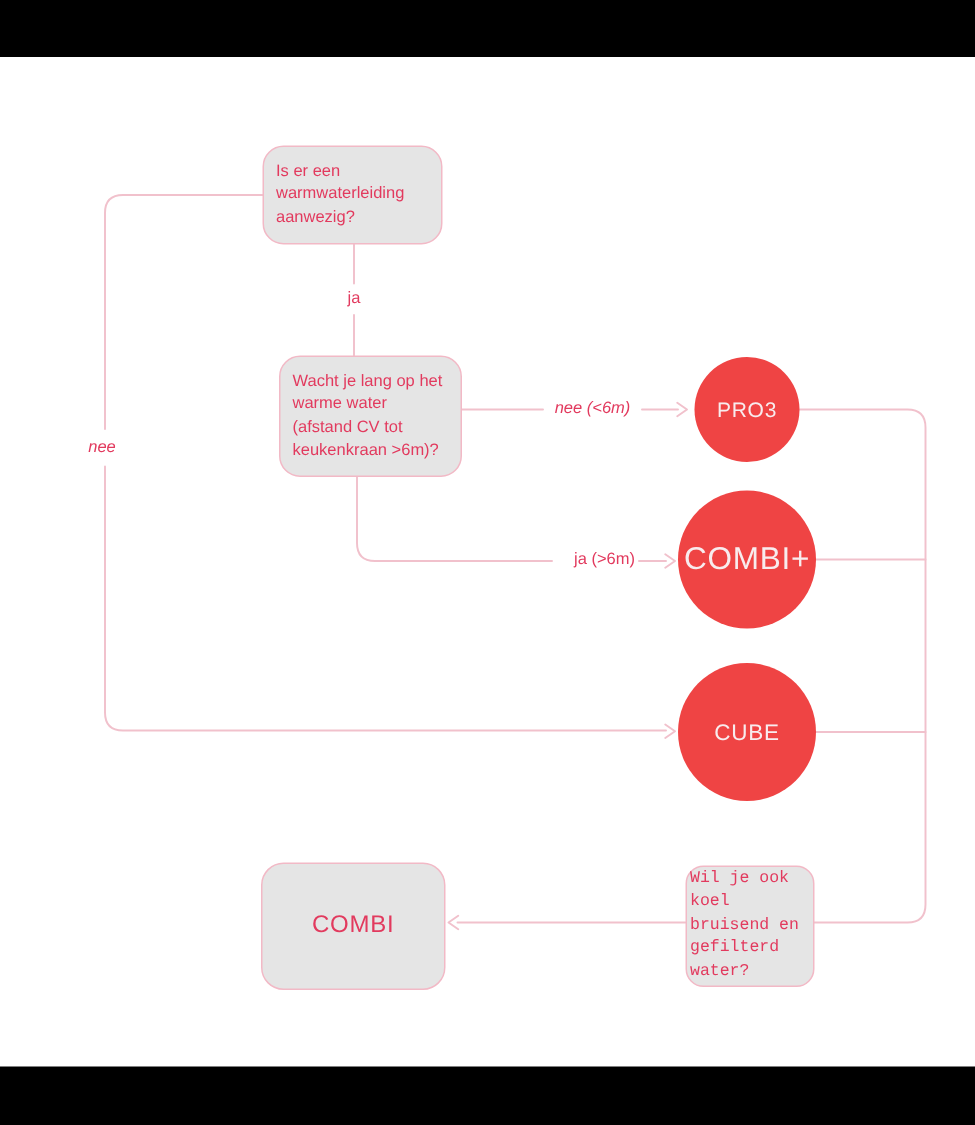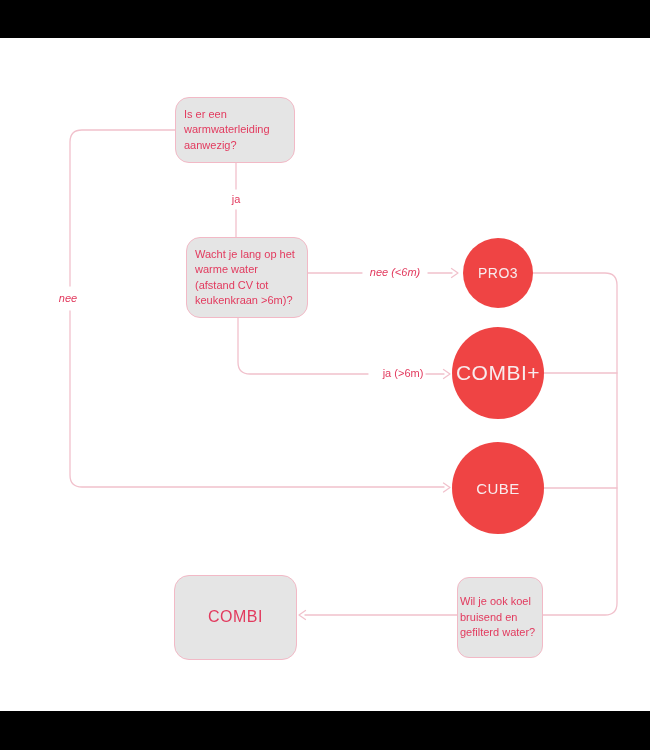--- a/index.html
+++ b/index.html
@@ -25,21 +25,21 @@
     border-radius: 14px;
     color: #e23a5e;
     background: #e5e5e5;
     display: flex; align-items: center; justify-content: center;
     text-align: left;
     font-size: 11px; line-height: 1.4;
     padding: 4px 8px;
   }
   .qbox.q1 { left: 175px; top: 97px;  width: 120px; height: 66px; }
   .qbox.q2 { left: 186px; top: 237px; width: 122px; height: 81px; }
-  .qbox.q3 { left: 457px; top: 577px; width: 86px;  height: 81px; border-radius: 12px; padding: 4px 2px; }
+  .qbox.q3 { left: 457px; top: 577px; width: 86px;  height: 81px; border-radius: 12px; padding: 4px 2px; font-family: Liberation Mono, monospace; }
   .qbox.cube {
     left: 174px; top: 575px; width: 123px; height: 85px;
     border-radius: 15px;
     font-size: 16px; letter-spacing: 0.5px;
   }
 
   .circle {
     position: absolute;
     border-radius: 50%;
     background: #ef4444;

